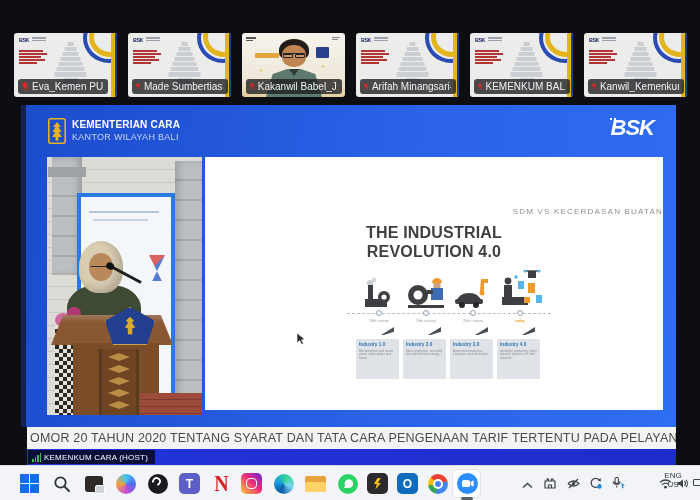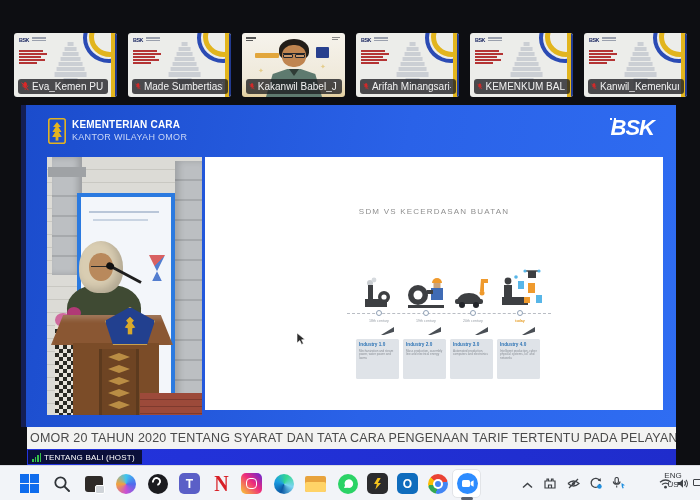--- a/index.html
+++ b/index.html
@@ -66,21 +66,21 @@
   .podium-top{position:absolute;left:4px;top:158px;width:122px;height:30px;background:#8a5733;clip-path:polygon(0 100%,10% 0,90% 0,100% 100%);box-shadow:inset 0 4px 5px rgba(255,255,255,.2);}
   .podium-body{position:absolute;left:26px;top:186px;width:86px;height:72px;background:#7b4c28;}
   .penta{position:absolute;left:58px;top:150px;width:50px;height:38px;background:#22408f;clip-path:polygon(50% 0,100% 36%,84% 100%,16% 100%,0 36%);border:1px solid #c9a04e;}
   .penta i{position:absolute;left:50%;top:50%;transform:translate(-50%,-52%);width:14px;height:18px;background:#d9a92c;clip-path:polygon(50% 0,78% 22%,64% 36%,88% 60%,66% 64%,66% 100%,34% 100%,34% 64%,12% 60%,36% 36%,22% 22%);}
   .column{position:absolute;left:52px;top:192px;width:40px;height:66px;background:#6e4423;border-left:3px solid #5c3a1e;border-right:3px solid #5c3a1e;}
   .column i{display:block;margin:4px auto 0;width:22px;height:8px;background:#c89a4a;clip-path:polygon(50% 0,100% 50%,50% 100%,0 50%);opacity:.85;}
   .floor-r{position:absolute;right:0;bottom:0;width:62px;height:22px;background:repeating-linear-gradient(180deg,#9c4a3a 0 6px,#7e3a2e 6px 7px);}
 
   
   .slide{position:absolute;left:179px;top:52px;width:458px;height:253px;background:#ffffff;overflow:hidden;}
-  .kicker{position:absolute;left:0;top:50px;width:100%;text-align:center;font-size:8px;letter-spacing:1.2px;color:#8f8f8f;}
+  .kicker{position:absolute;left:0;top:50px;width:100%;text-align:right;font-size:8px;letter-spacing:1.2px;color:#8f8f8f;}
   .s-title{position:absolute;left:0;top:66px;width:100%;text-align:center;font-size:16px;line-height:19px;font-weight:bold;color:#3f3f3f;letter-spacing:.2px;}
   .info{position:absolute;left:150px;top:112px;width:188px;height:120px;}
   .cells{display:flex;}
   .cell{width:47px;display:flex;flex-direction:column;align-items:center;}
   .icn{height:40px;display:flex;align-items:flex-end;justify-content:center;}
   .tl-line{position:absolute;left:-8px;top:44px;width:204px;border-top:1.5px dashed #b9bdc4;}
   .node{position:absolute;top:41px;width:6px;height:6px;border-radius:50%;background:#fff;border:1.5px solid #8fa0b5;}
   .period{position:absolute;top:50px;width:40px;text-align:center;font-size:6px;transform:scale(.6);transform-origin:center top;color:#9aa0a8;white-space:nowrap;}
   .period.today{color:#e69a1e;font-weight:bold;}
   .flag{position:absolute;top:58px;width:13px;height:8px;background:#4a4f55;clip-path:polygon(0 100%,100% 0,100% 60%,22% 100%);}
@@ -376,21 +376,21 @@
   </div>
 
   <div class="win">
     <svg class="emblem" width="18" height="26" viewBox="0 0 18 26">
         <rect x="0.8" y="0.8" width="16.4" height="24.4" rx="2" fill="none" stroke="#e3b322" stroke-width="1.6"></rect>
         <path d="M9 4 L13 9 L10.4 9 L13.6 14 L10.8 14 L13.8 19 L4.2 19 L7.2 14 L4.4 14 L7.6 9 L5 9 Z" fill="#e3b322"></path>
         <rect x="7.6" y="19" width="2.8" height="3.6" fill="#e3b322"></rect>
       </svg>
     <div class="hdr-text">
       <div class="l1">KEMENTERIAN CARA</div>
-      <div class="l2">KANTOR WILAYAH OMOR</div>
+      <div class="l2">KANTOR WILAYAH BALI</div>
     </div>
     <div class="bsk-brand">BSK</div>
 
     <div class="photo">
       <div class="wall"></div>
       <div class="pillar pl"></div>
       <div class="pillar pr"></div>
       <div class="banner">
           <div class="bl"></div>
           <div class="bl2"></div>
@@ -419,20 +419,24 @@
           <i></i>
           <i></i>
           <i></i>
           <i></i>
         </div>
       <div class="floor-r"></div>
     </div>
 
     <div class="slide">
       <div class="kicker">SDM VS KECERDASAN BUATAN</div>
+      <div class="s-title">
+        <div>THE INDUSTRIAL</div>
+          <div>REVOLUTION 4.0</div>
+      </div>
 
       <div class="info">
         <div class="cells">
           <div class="cell">
               <div class="icn">
             <svg width="34" height="34" viewBox="0 0 34 34">
                   <g fill="#3d3f42">
                     <circle cx="8" cy="8" r="3" fill="#c8ccd0"></circle>
                     <circle cx="12" cy="5" r="2.4" fill="#d6dade"></circle>
                     <rect x="6" y="10" width="5" height="16"></rect>
@@ -535,21 +539,21 @@
   </div>
 
   <div class="blue-band">
     <div class="host-pill">
       <span class="sig">
           <i style="height:3px"></i>
           <i style="height:5px"></i>
           <i style="height:7px"></i>
           <i style="height:9px"></i>
         </span>
-      <span>TENTANG BALI (HOST)</span>
+      <span>KEMENKUM CARA (HOST)</span>
     </div>
   </div>
 
   <div class="taskbar">
     <div class="tb-ic" style="left:18px">
         <span class="win-logo">
           <i></i>
           <i></i>
           <i></i>
           <i></i>

